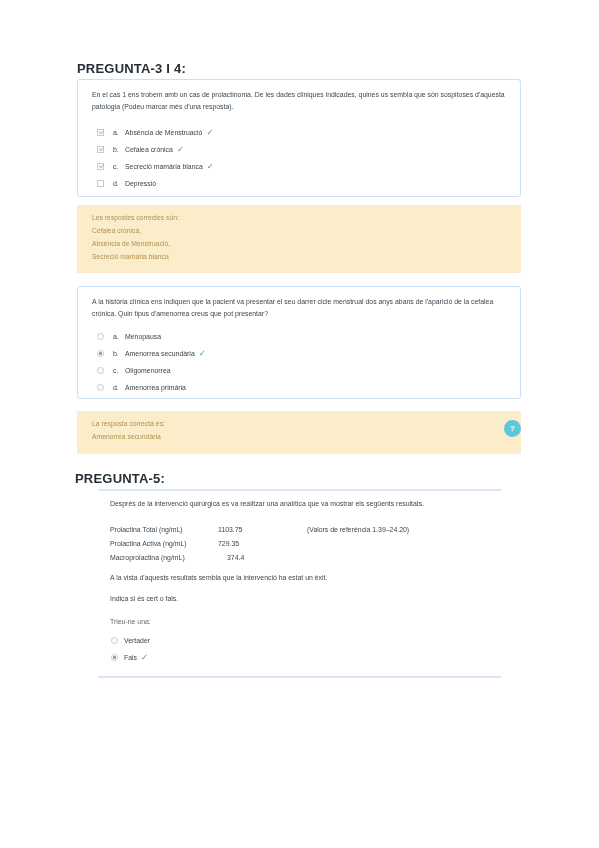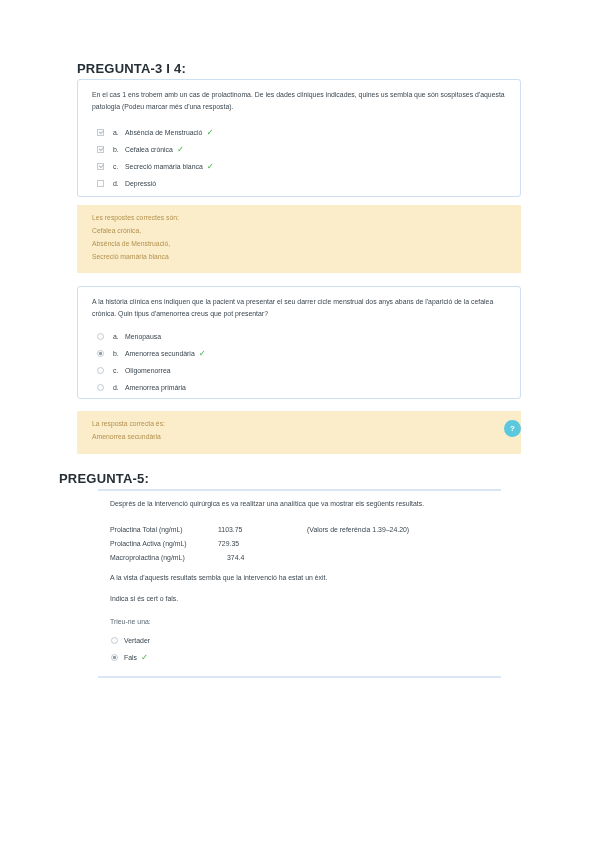--- a/index.html
+++ b/index.html
@@ -25,21 +25,21 @@
 
   
   .section-title {
     position: absolute;
     font-size: 13px;
     font-weight: bold;
     letter-spacing: 0.2px;
     color: #262f36;
   }
   #q34-title { left: 77px; top: 61px; }
-  #q5-title  { left: 59px; top: 471px; }
+  #q5-title  { left: 75px; top: 471px; }
 
   
   .qcard {
     position: absolute;
     background: #ffffff;
     border: 1px solid #cddff2;
     border-radius: 3px;
     box-sizing: border-box;
   }
   #qcard-1 { left: 77px; top: 79px;  width: 444px; height: 118px; }

